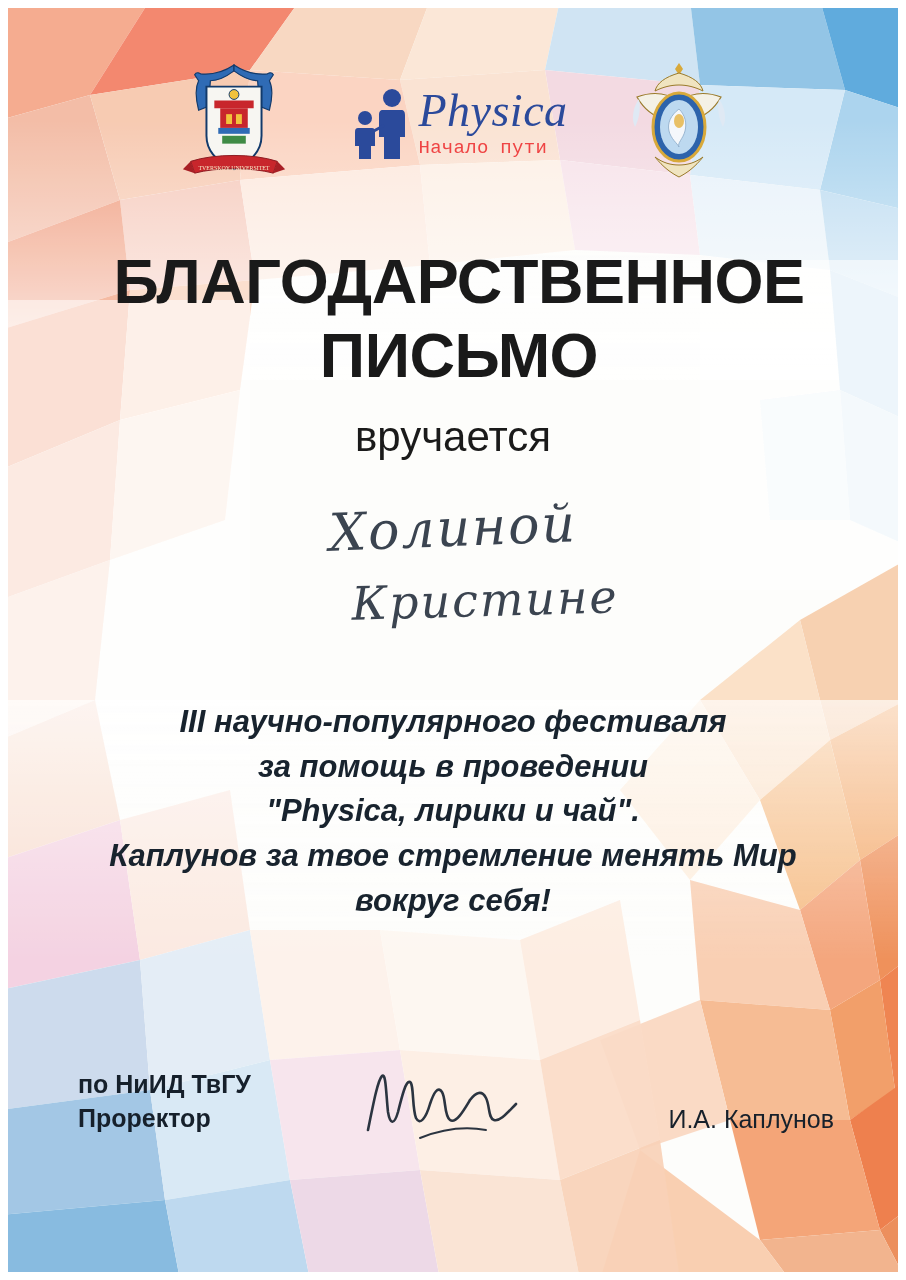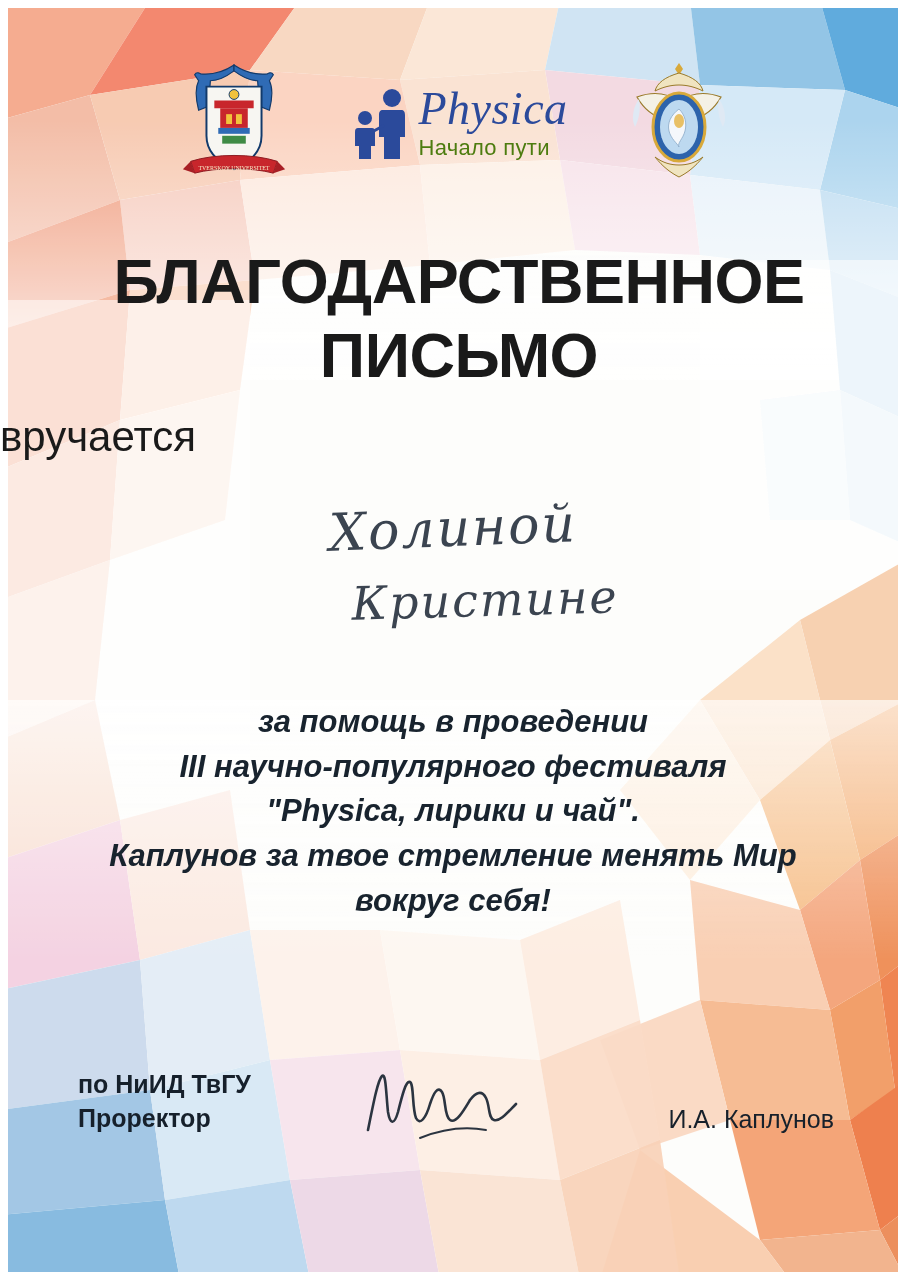--- a/index.html
+++ b/index.html
@@ -67,23 +67,23 @@
   .physica-words { text-align: left; }
   .physica-title {
     font-family: "Liberation Serif", serif;
     font-size: 46px;
     font-style: italic;
     color: #2b4a9b;
     line-height: 1;
     letter-spacing: 0.5px;
   }
   .physica-sub {
-    font-family: Liberation Sans, sans-serif;
-    font-size: 22px;
-    color: #4d7c0f;
+    font-family: Liberation Mono, monospace;
+    font-size: 19px;
+    color: #ef4444;
     margin-top: 3px;
     letter-spacing: 0.3px;
   }
 
   
   .title-main {
     position: absolute;
     top: 244px;
     left: 0;
     right: 0;
@@ -94,20 +94,21 @@
     letter-spacing: -0.5px;
     color: #1a1a1a;
     font-family: "Liberation Sans", sans-serif;
     padding-left: 12px;
   }
   .title-sub {
     position: absolute;
     top: 413px;
     left: 0;
     right: 0;
+    text-align: center;
     font-size: 42px;
     color: #1a1a1a;
     font-family: "Liberation Sans", sans-serif;
   }
 
   
   .handwritten {
     position: absolute;
     left: 0;
     right: 0;
@@ -333,22 +334,22 @@
     <div>БЛАГОДАРСТВЕННОЕ</div>
     <div>ПИСЬМО</div>
   </div>
 
   <div class="title-sub">вручается</div>
 
   <div class="handwritten hw-line1">Холиной</div>
   <div class="handwritten hw-line2">Кристине</div>
 
   <div class="body-text">
+    <div>III научно-популярного фестиваля</div>
     <div>за помощь в проведении</div>
-    <div>III научно-популярного фестиваля</div>
     <div>"Physica, лирики и чай".</div>
     <div>Каплунов за твое стремление менять Мир</div>
     <div>вокруг себя!</div>
   </div>
 
   <div class="sign-left">
     <div>по НиИД ТвГУ</div>
     <div>Проректор</div>
   </div>
 

